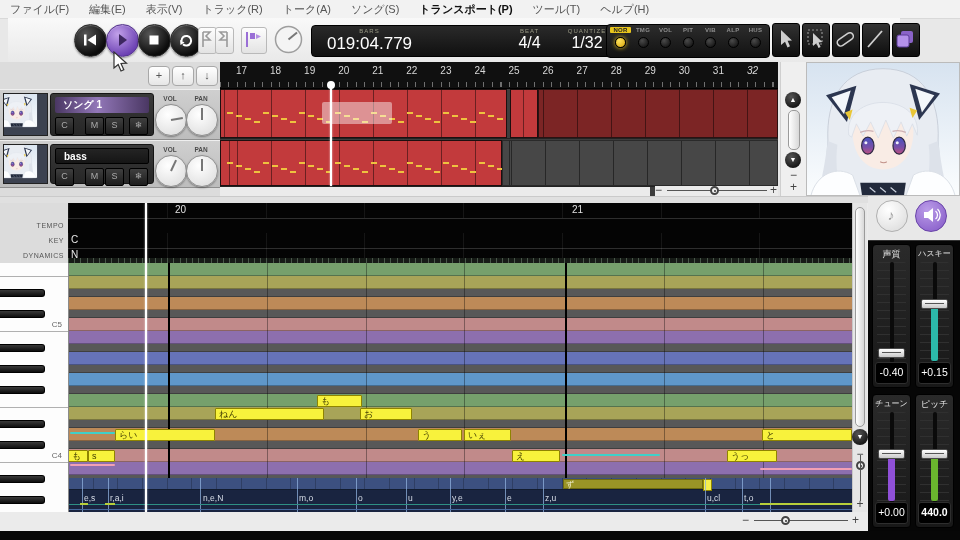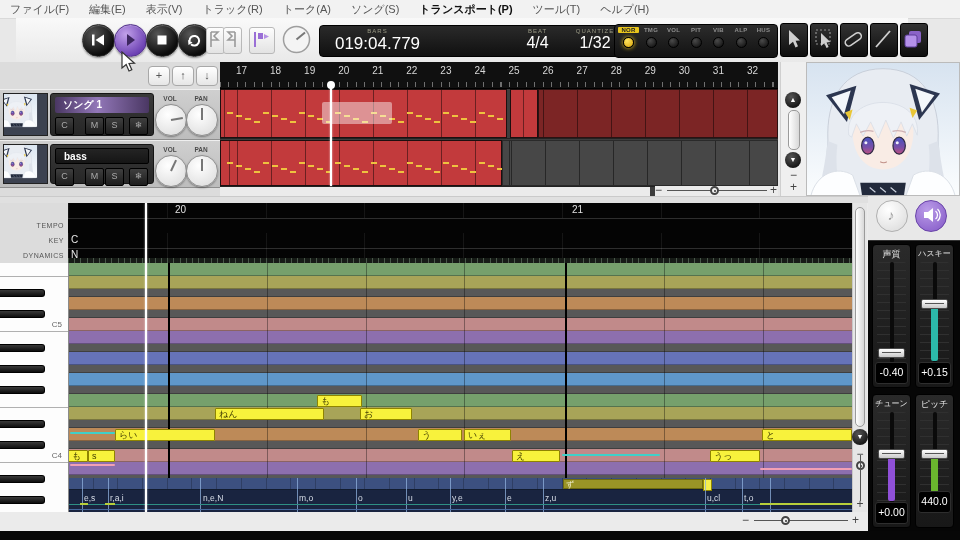--- a/index.html
+++ b/index.html
@@ -5,21 +5,21 @@
   html,body{margin:0;padding:0;}
   body{width:960px;height:540px;position:relative;overflow:hidden;background:#e8e8e8;
        font-family:"Liberation Sans","DejaVu Sans",sans-serif;-webkit-font-smoothing:antialiased;}
   .abs{position:absolute;}
   
   #menubar{left:0;top:0;width:960px;height:18px;background:#f2f2f2;border-bottom:1px solid #d9d9d9;
            display:flex;align-items:center;font-size:11px;color:#555;}
   .menu-item{padding:0 10px;white-space:nowrap;}
   .menu-item.strong{color:#111;font-weight:bold;}
   
-  #toolbar{left:16px;top:18px;width:892px;height:44px;background:linear-gradient(#f9f9f9,#e9e9e9);
+  #toolbar{left:8px;top:18px;width:892px;height:44px;background:linear-gradient(#f9f9f9,#e9e9e9);
            border-bottom:1px solid #c6c6c6;}
   .tbtn{position:absolute;top:6px;width:31px;height:31px;border-radius:50%;
         background:radial-gradient(circle at 35% 30%,#565656,#0c0c0c 70%);
         border:1px solid #2a2a2a;box-shadow:0 1px 2px rgba(0,0,0,.4), inset 0 1px 1px rgba(255,255,255,.25);}
   .tbtn.play{background:radial-gradient(circle at 35% 30%,#c2a1ea,#6a3fb2 75%);border-color:#54348c;}
   .tbtn svg{position:absolute;left:5px;top:5px;}
   .sqbtn{position:absolute;top:9px;width:17px;height:25px;background:linear-gradient(#fdfdfd,#e3e3e3);
          border:1px solid #b9b9b9;border-radius:3px;}
   .lcd{position:absolute;left:303px;top:7px;width:305px;height:30px;background:linear-gradient(#2a2a2a,#101010);
        border-radius:4px;border:1px solid #000;color:#fff;}
@@ -355,21 +355,21 @@
         <div class="tnum" style="left: 186.3px;">22</div>
         <div class="tnum" style="left: 220.36px;">23</div>
         <div class="tnum" style="left: 254.42px;">24</div>
         <div class="tnum" style="left: 288.48px;">25</div>
         <div class="tnum" style="left: 322.54px;">26</div>
         <div class="tnum" style="left: 356.6px;">27</div>
         <div class="tnum" style="left: 390.66px;">28</div>
         <div class="tnum" style="left: 424.72px; text-align: center;">29</div>
         <div class="tnum" style="left: 458.78px;">30</div>
         <div class="tnum" style="left: 492.84px;">31</div>
-        <div class="tnum" style="left: 526.9px;">32</div>
+        <div class="tnum" style="left: 526.9px; font-style: italic;">32</div>
         <div style="position: absolute; left: 0px; bottom: 1px; width: 558px; height: 5px; background: repeating-linear-gradient(90deg, rgb(111, 111, 111) 0px, rgb(111, 111, 111) 1px, transparent 1px, transparent 8.5px);"></div>
       </div>
       <div class="trk-lane" style="top: 27px; height: 49px; background: rgb(61, 61, 61); border-bottom: 1px solid rgb(34, 34, 34);">
         <div class="clip active" style="left: 0px; width: 287px;">
           <div class="barlines" style="background-position: 16px 0px;"></div>
           <div class="dash" style="left: 6px; top: 22.05px; width: 6px;"></div>
           <div class="dash" style="left: 15px; top: 25.05px; width: 6px;"></div>
           <div class="dash" style="left: 24px; top: 28.05px; width: 6px;"></div>
           <div class="dash" style="left: 33px; top: 31.05px; width: 6px;"></div>
           <div class="dash" style="left: 42px; top: 22.05px; width: 6px;"></div>
@@ -527,21 +527,21 @@
         <div class="note" style="left: 249px; top: 131.5px; width: 45px;">も</div>
         <div class="note" style="left: 147px; top: 144.5px; width: 109px;">ねん</div>
         <div class="note" style="left: 292px; top: 144.5px; width: 52px;">お</div>
         <div class="note" style="left: 47px; top: 165.5px; width: 100px;">らい</div>
         <div class="note" style="left: 350px; top: 165.5px; width: 44px;">う</div>
         <div class="note" style="left: 396px; top: 165.5px; width: 47px;">いぇ</div>
         <div class="note" style="left: 694px; top: 165.5px; width: 90px;">と</div>
         <div class="note" style="left: 0px; top: 186.5px; width: 20px;">も</div>
         <div class="note" style="left: 20px; top: 186.5px; width: 27px;">s</div>
         <div class="note" style="left: 444px; top: 186.5px; width: 48px;">え</div>
-        <div class="note" style="left: 642px; top: 186.5px; width: 50px;">うっ</div>
+        <div class="note" style="left: 659px; top: 186.5px; width: 50px;">うっ</div>
         <div class="curve" style="left: 2px; top: 169px; width: 45px; background: rgb(63, 208, 201);"></div>
         <div class="curve" style="left: 494px; top: 191px; width: 98px; background: rgb(63, 208, 201);"></div>
         <div class="curve" style="left: 2px; top: 201px; width: 45px; background: rgb(242, 160, 180);"></div>
         <div class="curve" style="left: 692px; top: 205px; width: 92px; background: rgb(242, 160, 180);"></div>
         <div id="phlane" style="position: absolute; left: 0px; top: 215px; width: 784px; height: 34px; background: rgb(25, 36, 64);">
           <div style="position: absolute; left: 0px; top: 0px; width: 784px; height: 11px; background: repeating-linear-gradient(90deg, rgba(0, 0, 0, 0.22) 0px, rgba(0, 0, 0, 0.22) 1px, transparent 1px, transparent 24.69px) rgb(60, 80, 128); border-bottom: 1px solid rgb(18, 28, 48);"></div>
           <div class="tnote" style="left: 495px; width: 140px;">ず</div>
           <div class="tnote-cap" style="left: 635px; width: 7px;"></div>
           <div class="phsep" style="left: 14px;"></div>
           <div class="phsep" style="left: 40px;"></div>
@@ -645,18 +645,18 @@
         </div>
         <div class="sl-val" style="bottom: 3px;">+0.00</div>
       </div>
       <div class="slider-col" style="left: 47px; top: 198px; height: 134px;">
         <div class="sl-lab">ピッチ</div>
         <div class="sl-track" style="top: 17px; height: 91px;">
           <div class="sl-slot"></div>
           <div class="sl-fill" style="top: 41px; bottom: 2px; background: rgb(106, 182, 46);"></div>
           <div class="sl-handle" style="top: 37px;"></div>
         </div>
-        <div class="sl-val" style="bottom: 14px;">440.0</div>
+        <div class="sl-val" style="bottom: 3px; font-weight: bold;">440.0</div>
       </div>
     </div>
 </div>
 
 <div id="bottom-bar" class="abs"></div>
 
 </body></html>

